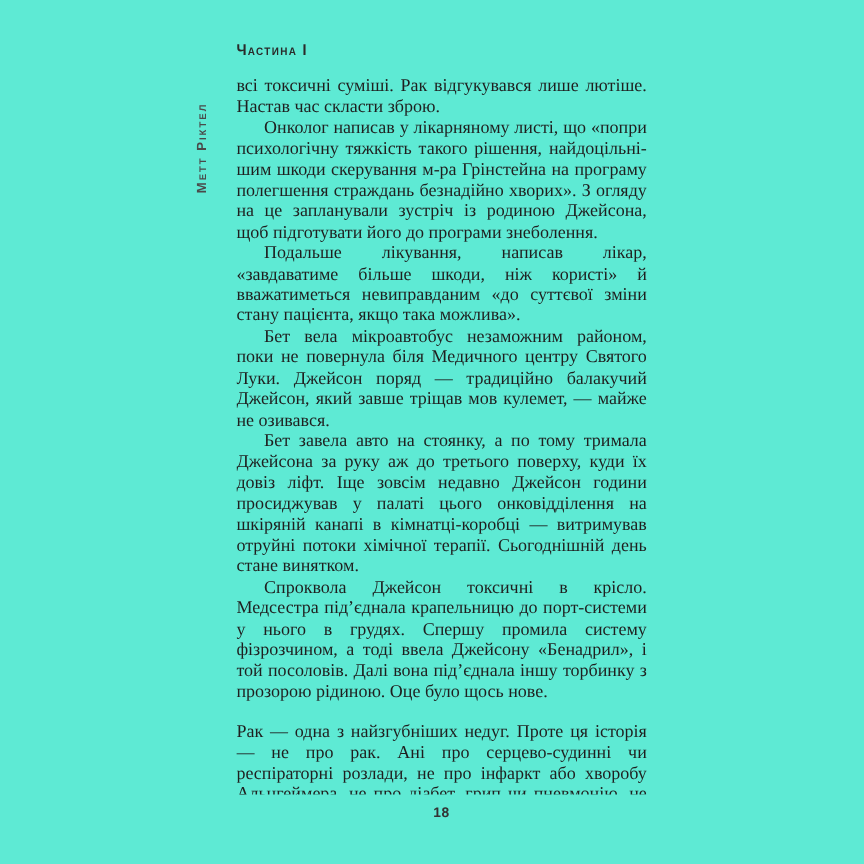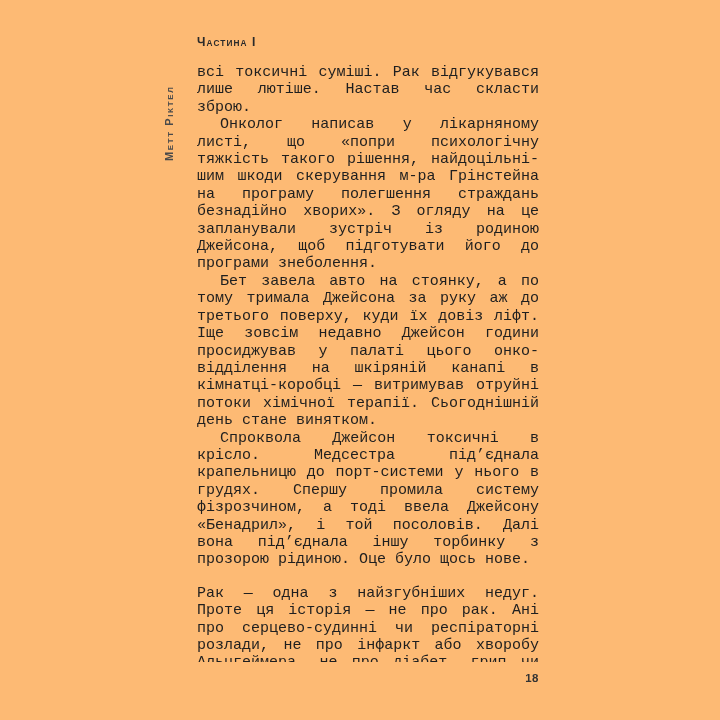--- a/index.html
+++ b/index.html
@@ -10,21 +10,21 @@
     width: 720px;
     height: 720px;
     background: #ffffff;
     position: relative;
     overflow: hidden;
     font-family: "Liberation Serif", serif;
   }
   .page {
     position: absolute;
     inset: 0;
-    background: #fdba74;
+    background: #5eead4;
   }
   
   .running-head {
     position: absolute;
     left: 197px;
     top: 34px;
     font-family: "Liberation Sans", sans-serif;
     font-variant: small-caps;
     font-weight: 700;
     font-size: 13px;
@@ -65,21 +65,20 @@
     font-family: "Liberation Serif", serif;
     font-size: 15px;
     line-height: 17.4px;
     color: #1f1f1f;
     text-align: justify;
     hyphens: manual;
   }
   .text-block p.para {
     margin: 0;
     padding: 0;
-    font-family: Liberation Mono, monospace;
   }
   .text-block p.para.indent {
     text-indent: 23px;
   }
   .text-block p.para.section-break {
     margin-top: 16px;
   }
   
   .page-number {
     position: absolute;
@@ -99,20 +98,22 @@
 
 <div class="page">
 
   <div class="running-head" style="color: rgb(42, 42, 42);">Частина I</div>
 
   <div class="author-vertical" style="color: rgb(74, 74, 74);">Метт Ріктел</div>
 
   <div class="text-block" style="color: rgb(31, 31, 31);">
       <p class="para">всі токсичні суміші. Рак відгукувався лише лютіше. Настав час скласти зброю.</p>
       <p class="para indent">Онколог написав у лікарняному листі, що «попри психологічну тяжкість такого рішення, найдоцільні­шим шкоди скерування м-ра Грінстейна на програму полегшення страждань безнадійно хворих». З огляду на це запланували зустріч із родиною Джейсона, щоб підготувати його до програми знеболення.</p>
+      <p class="para indent">Подальше лікування, написав лікар, «завдаватиме більше шкоди, ніж користі» й вважатиметься неви­правданим «до суттєвої зміни стану пацієнта, якщо така можлива».</p>
+      <p class="para indent">Бет вела мікроавтобус незаможним районом, поки не повернула біля Медичного центру Святого Луки. Джейсон поряд — традиційно балакучий Джейсон, який завше тріщав мов кулемет, — майже не озивався.</p>
       <p class="para indent">Бет завела авто на стоянку, а по тому тримала Джейсона за руку аж до третього поверху, куди їх довіз ліфт. Іще зовсім недавно Джейсон години просиджу­вав у палаті цього онко­відділення на шкіряній канапі в кімнатці-коробці — витримував отруйні потоки хі­мічної терапії. Сьогоднішній день стане винятком.</p>
       <p class="para indent">Спроквола Джейсон токсичні в крісло. Медсестра під’єднала крапельницю до порт-системи у нього в грудях. Спершу промила систему фізрозчином, а тоді ввела Джейсону «Бенадрил», і той посоловів. Далі вона під’єднала іншу торбинку з прозорою рідиною. Оце було щось нове.</p>
       <p class="para section-break">Рак — одна з найзгубніших недуг. Проте ця історія — не про рак. Ані про серцево-судинні чи респіраторні розлади, не про інфаркт або хворобу Альцгеймера, не про діабет, грип чи пневмонію, не про захворювання нирок і навіть не про СНІД. Усе це — наші недуги-вбив-</p>
     </div>
 
-  <div class="page-number" style="color: rgb(51, 51, 51); text-align: right;">18</div>
+  <div class="page-number" style="color: rgb(51, 51, 51);">18</div>
 
 </div>
 
 </body></html>

